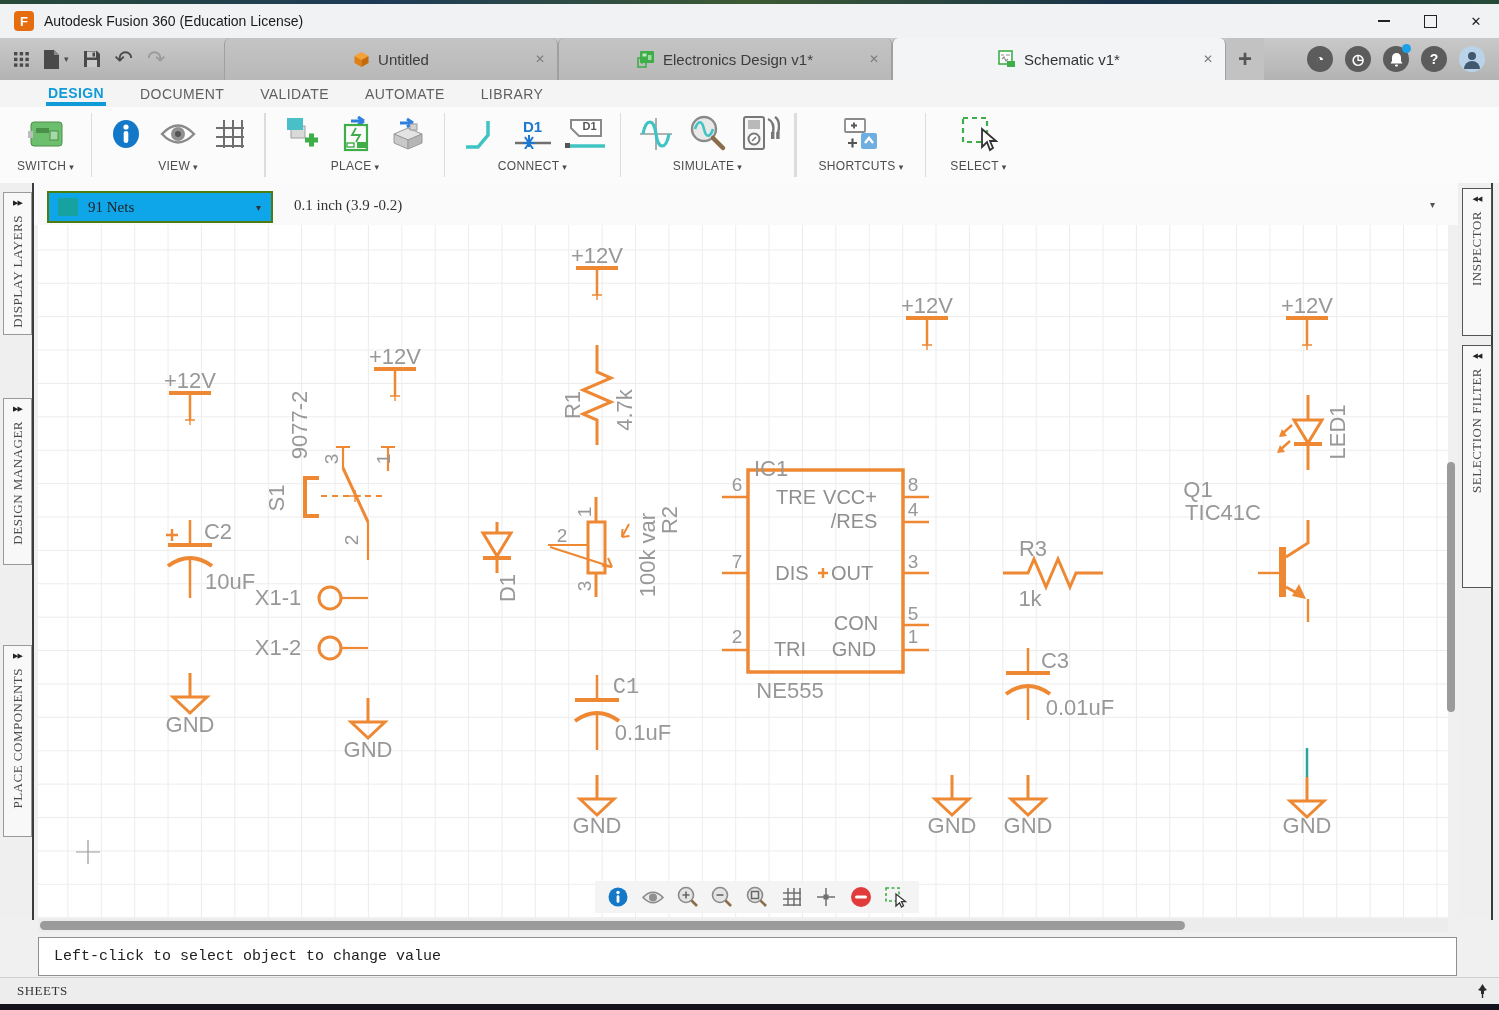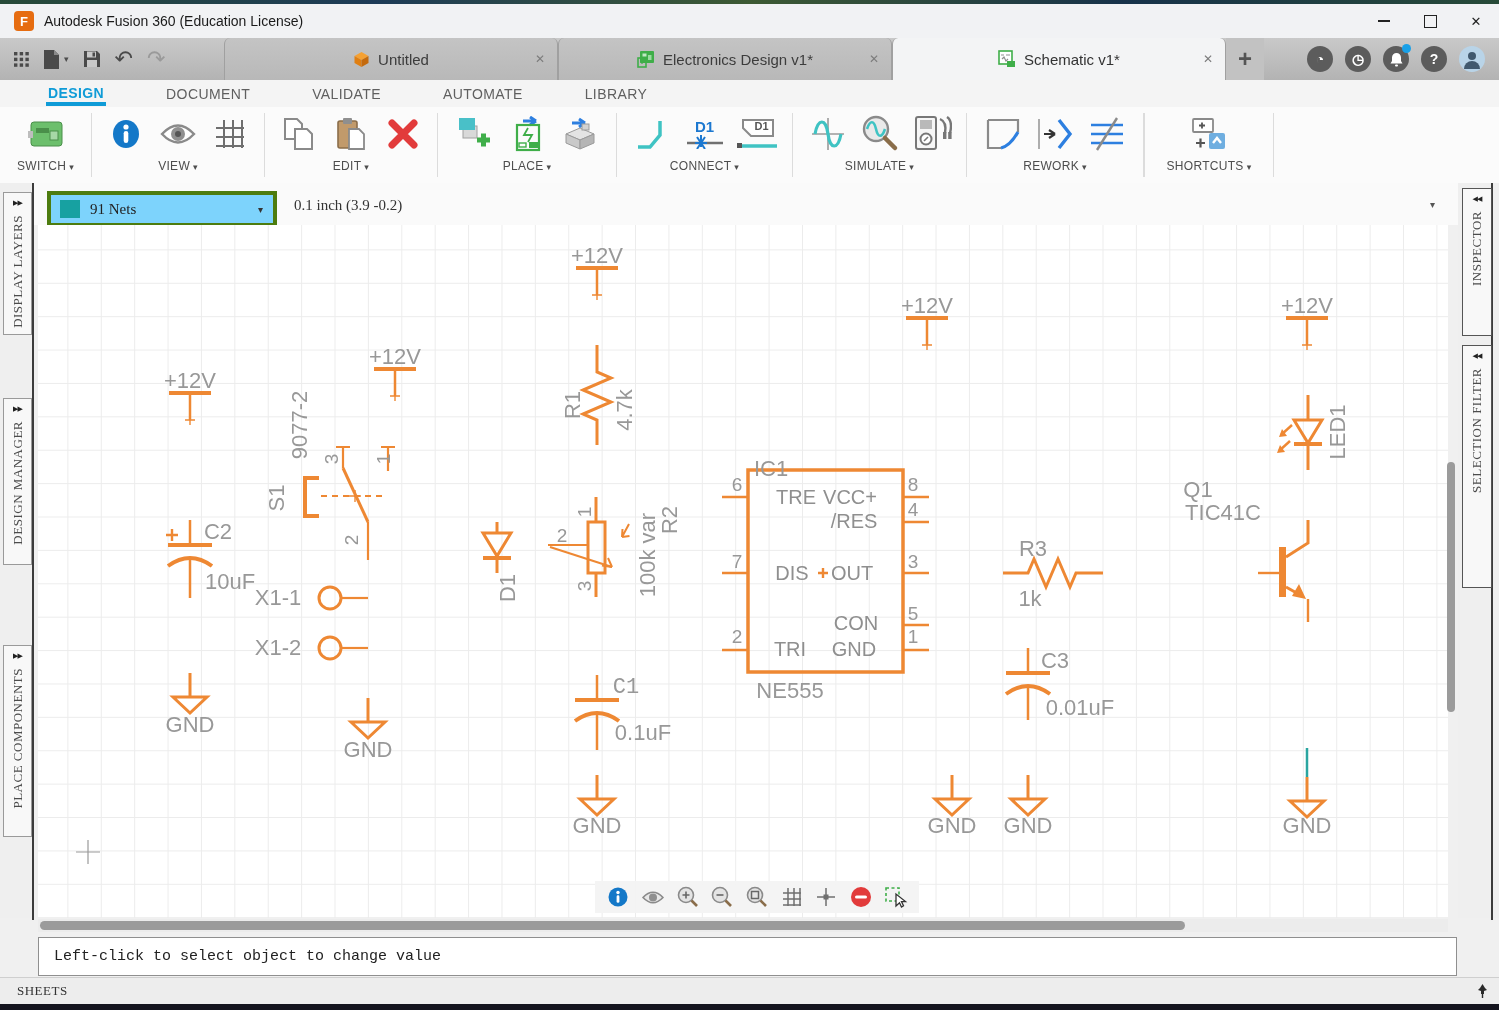--- a/index.html
+++ b/index.html
@@ -30,36 +30,36 @@
   .tab-close{position:absolute;right:12px;color:#7c7c7c;font-size:12px;}
   #newtab-btn{width:38px;display:flex;align-items:center;justify-content:center;background:#c2c2c2;
     color:#555;font-size:24px;font-weight:bold;}
   #global-icons{display:flex;align-items:center;gap:12px;padding:0 14px;margin-left:auto;}
   .gicon{width:26px;height:26px;border-radius:50%;background:#5c5c5c;color:#fff;display:flex;align-items:center;
     justify-content:center;font-size:14px;font-weight:bold;position:relative;}
   .gicon.avatar{background:#b9d4e8;}
   .notif-dot{position:absolute;top:-2px;right:-2px;width:9px;height:9px;border-radius:50%;background:#18a0e8;}
   
   #menubar{left:0;top:80px;width:1499px;height:27px;background:#f4f4f4;display:flex;align-items:center;
-    padding-left:46px;gap:58px;box-sizing:border-box;}
+    padding-left:46px;gap:32px;box-sizing:border-box;}
   .menu-item{font-size:14px;color:#5f5f5f;letter-spacing:.4px;padding:4px 2px;}
   .menu-item.active{color:#0f9bd7;font-weight:bold;border-bottom:4px solid #0f9bd7;padding-bottom:1px;}
   
   #ribbon{left:0;top:107px;width:1499px;height:76px;background:#fbfbfb;border-bottom:1px solid #e2e2e2;
     display:flex;align-items:stretch;}
   .rgroup{display:flex;flex-direction:column;align-items:center;justify-content:flex-start;padding-top:6px;}
   .rgroup .icons{display:flex;gap:10px;align-items:center;height:42px;}
   .rgroup .glabel{font-size:12px;color:#4d4d4d;margin-top:4px;letter-spacing:.3px;}
   .caret{font-size:9px;color:#4d4d4d;margin-left:3px;}
   .rdiv{width:1px;background:#dcdcdc;margin:6px 0;}
   .ribtn{width:42px;height:40px;display:flex;align-items:center;justify-content:center;}
   .icname-txt{color:#1c78d0;font-weight:bold;font-size:15px;line-height:13px;text-align:center;}
   
   #toolbar2{left:0;top:183px;width:1499px;height:42px;background:#fafafa;}
-  #nets-dd{left:47px;top:8px;width:222px;height:28px;background:#7dd3fc;border:4px solid #4d7c0f;
+  #nets-dd{left:47px;top:8px;width:222px;height:28px;background:#0ea5e9;border:2px solid #4d7c0f;
     display:flex;align-items:center;font-family:"Liberation Serif",serif;font-size:15px;color:#222;}
   #nets-swatch{width:20px;height:18px;background:#17a1a1;margin:0 10px 0 9px;}
   #nets-caret{margin-left:auto;margin-right:10px;font-size:10px;color:#333;}
   #grid-readout{left:294px;top:14px;font-family:"Liberation Serif",serif;font-size:15px;color:#333;}
   #cmdline{left:437px;top:8px;width:1010px;height:28px;box-sizing:border-box;background:#fff;border:1px solid #b5b5b5;
     font-family:"Liberation Serif",serif;font-size:15px;color:#444;padding:0 24px 0 12px;outline:none;}
   #cmdline::placeholder{color:#a9a9a9;}
   #cmd-caret{left:1430px;top:16px;font-size:10px;color:#555;}
   
   #strip-left{left:0;top:183px;width:33px;height:735px;background:#efefef;}
@@ -244,43 +244,20 @@
       </span>
       <span class="ribtn">
         <svg width="32" height="32" viewBox="0 0 32 32">
             <path d="M10,2 V30 M19,2 V30 M28,2 V30 M2,10 H30 M2,19 H30 M2,28 H30" stroke="#6f6f6f" stroke-width="2" fill="none"></path>
           </svg>
       </span>
     </div>
     <div class="glabel"><span>VIEW</span><span class="caret">▾</span></div>
   </div>
   <div class="rdiv"></div>
-  <div class="rgroup" style="width:172px">
-    <div class="icons">
-      <span class="ribtn">
-        <svg width="32" height="34" viewBox="0 0 32 34">
-            <path d="M2,2 h12 l5,5 v15 h-17 z" fill="#fff" stroke="#8a8a8a" stroke-width="2"></path>
-            <path d="M12,12 h12 l5,5 v15 h-17 z" fill="#fff" stroke="#8a8a8a" stroke-width="2"></path>
-          </svg>
-      </span>
-      <span class="ribtn">
-        <svg width="30" height="34" viewBox="0 0 30 34">
-            <rect x="2" y="4" width="19" height="27" rx="2" fill="#c19a6b" stroke="#8a6d4a" stroke-width="1.6"></rect>
-            <rect x="7" y="1" width="9" height="6" rx="1" fill="#8f8f8f"></rect>
-            <path d="M13,12 h10 l5,5 v15 h-15 z" fill="#fff" stroke="#8a8a8a" stroke-width="1.8"></path>
-          </svg>
-      </span>
-      <span class="ribtn">
-        <svg width="32" height="32" viewBox="0 0 32 32">
-            <path d="M5,5 L27,27 M27,5 L5,27" stroke="#e23b3b" stroke-width="7" stroke-linecap="round"></path>
-          </svg>
-      </span>
-    </div>
-    <div class="glabel"><span>EDIT</span><span class="caret">▾</span></div>
-  </div>
   <div class="rdiv"></div>
   <div class="rgroup" style="width:178px">
     <div class="icons">
       <span class="ribtn">
         <svg width="36" height="36" viewBox="0 0 36 36">
             <rect x="6" y="10" width="14" height="12" fill="#d9d9d9" stroke="#a0a0a0"></rect>
             <rect x="2" y="2" width="16" height="12" fill="#49c0c8"></rect>
             <path d="M20,24 h13 M26.5,17.5 v13" stroke="#3fae49" stroke-width="5"></path>
           </svg>
       </span>
@@ -360,61 +337,48 @@
             <path d="M28,4 q7,3 5,14" stroke="#777" stroke-width="2.4" fill="none"></path>
             <path d="M35,2 q6,4 3,16" stroke="#777" stroke-width="2.4" fill="none"></path>
             <rect x="31" y="17" width="3.4" height="7" fill="#777"></rect>
             <rect x="36.2" y="17" width="3.4" height="7" fill="#777"></rect>
           </svg>
       </span>
     </div>
     <div class="glabel"><span>SIMULATE</span><span class="caret">▾</span></div>
   </div>
   <div class="rdiv"></div>
-  <div class="rgroup" style="width:176px">
-    <div class="icons">
-      <span class="ribtn">
-        <svg width="36" height="34" viewBox="0 0 36 34">
-            <path d="M3,3 H33 V15 M3,3 V31 H16" stroke="#8a8a8a" stroke-width="2.2" fill="none"></path>
-            <path d="M16,31 Q25,29 33,15" stroke="#2d7fe0" stroke-width="3.2" fill="none"></path>
-          </svg>
-      </span>
-      <span class="ribtn">
-        <svg width="36" height="34" viewBox="0 0 36 34">
-            <path d="M2,2 V32" stroke="#9a9a9a" stroke-width="1.6"></path>
-            <path d="M7,17 H18 M18,17 l-6,-4 M18,17 l-6,4" stroke="#333" stroke-width="2.2" fill="none"></path>
-            <path d="M22,3 L33,17 L22,31" stroke="#2d7fe0" stroke-width="3.4" fill="none"></path>
-          </svg>
-      </span>
-      <span class="ribtn">
-        <svg width="36" height="34" viewBox="0 0 36 34">
-            <path d="M2,8 H34 M2,17 H34 M2,26 H34" stroke="#2d7fe0" stroke-width="2.6"></path>
-            <path d="M8,33 L28,1" stroke="#8a8a8a" stroke-width="2.4"></path>
-          </svg>
-      </span>
-    </div>
-    <div class="glabel"><span>REWORK</span><span class="caret">▾</span></div>
-  </div>
   <div class="rdiv"></div>
   <div class="rdiv"></div>
   <div class="rgroup" style="width:128px">
     <div class="icons">
       <span class="ribtn">
         <svg width="38" height="36" viewBox="0 0 38 36">
             <rect x="3" y="3" width="20" height="13" rx="1" fill="#fff" stroke="#8a8a8a" stroke-width="1.8"></rect>
             <path d="M9,9.5 h6 M12,6.5 v6" stroke="#555" stroke-width="1.8"></path>
             <path d="M6,27 h9 M10.5,22.5 v9" stroke="#555" stroke-width="2.2"></path>
             <rect x="19" y="17" width="16" height="16" rx="2" fill="#6faee0"></rect>
             <path d="M23,27 l4,-5 4,5" stroke="#fff" stroke-width="2.4" fill="none"></path>
           </svg>
       </span>
     </div>
     <div class="glabel"><span>SHORTCUTS</span><span class="caret">▾</span></div>
   </div>
   <div class="rdiv"></div>
+  <div class="rgroup" style="width:105px">
+    <div class="icons">
+      <span class="ribtn">
+        <svg width="38" height="38" viewBox="0 0 38 38">
+            <rect x="3" y="3" width="24" height="24" fill="none" stroke="#3fae49" stroke-width="2.2" stroke-dasharray="5,4"></rect>
+            <polygon points="22,14 22,32 27,27 30,35 33,33 30,26 36,26" fill="#fff" stroke="#333" stroke-width="1.8"></polygon>
+          </svg>
+      </span>
+    </div>
+    <div class="glabel"><span>SELECT</span><span class="caret">▾</span></div>
+  </div>
 </div>
 
 <div class="abs" id="toolbar2">
   <div class="abs" id="nets-dd">
     <span id="nets-swatch"></span>
     <span>91 Nets</span>
     <span id="nets-caret">▾</span>
   </div>
   <span class="abs" id="grid-readout">0.1 inch (3.9 -0.2)</span>
   <span class="abs" id="cmd-caret">▾</span>

